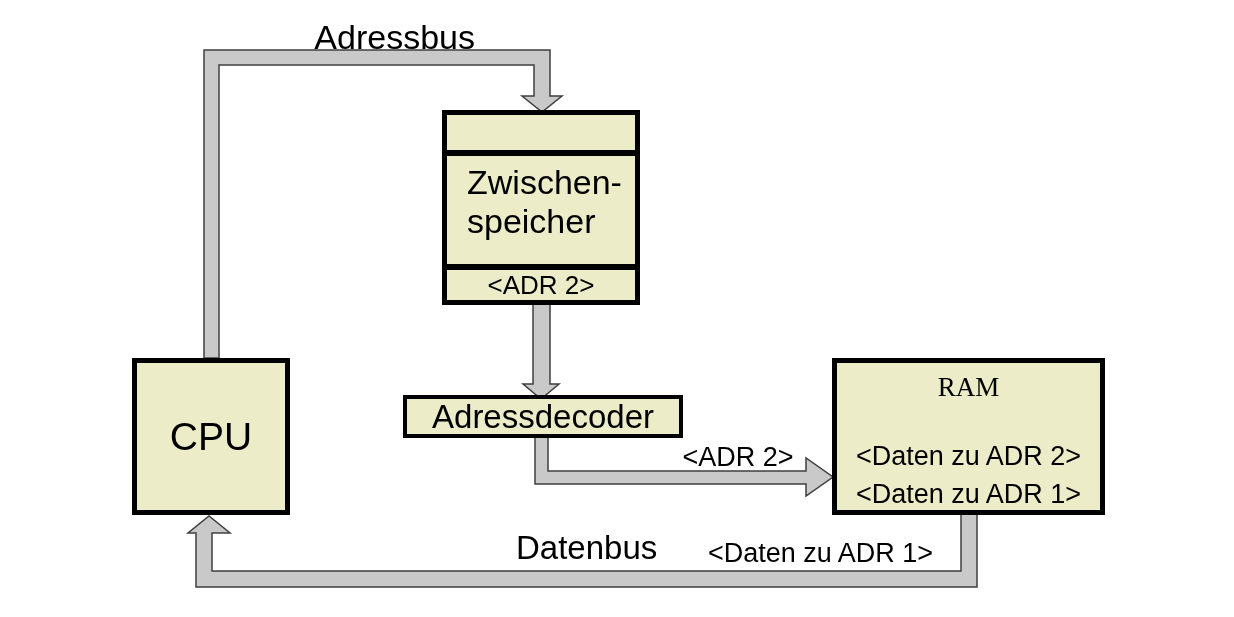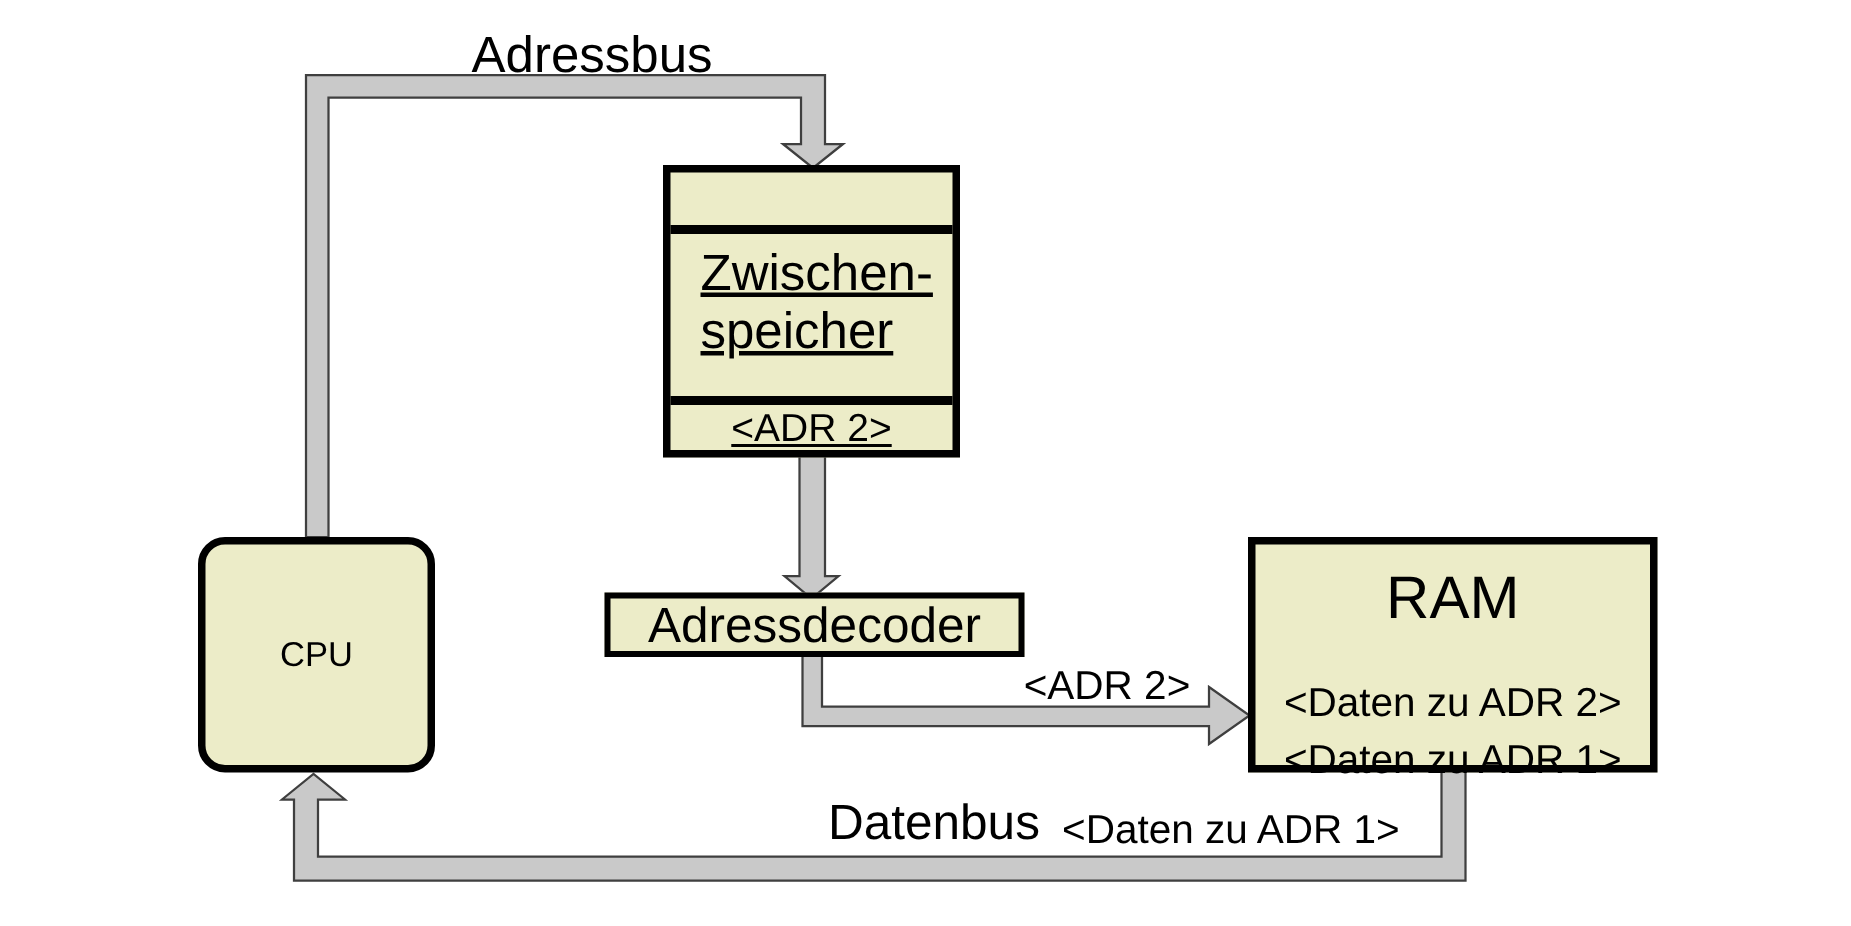--- a/index.html
+++ b/index.html
@@ -27,26 +27,25 @@
   .node {
     position: absolute;
     background: var(--box-fill, #ececc8);
     border: 5px solid var(--box-border, #000000);
     box-sizing: border-box;
     z-index: 2;
   }
   .node-cpu {
     left: 132px; top: 358px; width: 158px; height: 157px;
     display: flex; align-items: center; justify-content: center;
-    font-size: 23px;
-    border-radius: 18px;
+    font-size: 39px;
   }
   .node-zsp {
     left: 442px; top: 110px; width: 198px; height: 195px;
-    display: flex; flex-direction: column; text-decoration: underline;
+    display: flex; flex-direction: column;
   }
   .zsp-strip { height: 35px; border-bottom: 6px solid var(--box-border, #000000); }
   .zsp-body {
     flex: 1;
     border-bottom: 6px solid var(--box-border, #000000);
     padding: 7px 0 0 20px;
     font-size: 34px;
     line-height: 39px;
   }
   .zsp-slot {
@@ -57,29 +56,29 @@
   .node-adec {
     left: 403px; top: 395px; width: 280px; height: 43px;
     border-width: 4px;
     display: flex; align-items: center; justify-content: center;
     font-size: 33px;
   }
   .node-ram {
     left: 832px; top: 358px; width: 273px; height: 157px;
     text-align: center;
   }
-  .ram-title { margin-top: 18px; font-size: 40px; line-height: 36px; }
+  .ram-title { margin-top: 6px; font-size: 27px; line-height: 36px; font-family: Liberation Serif, serif; }
   .ram-contents { margin-top: 32px; font-size: 27px; line-height: 38px; }
   .bus-label {
     position: absolute;
     z-index: 3;
     white-space: nowrap;
   }
   .label-adressbus { left: 300px; top: 19px; width: 175px; text-align: right; font-size: 34px; line-height: 36px; }
-  .label-datenbus  { left: 552px; top: 531px; font-size: 33px; line-height: 34px; }
+  .label-datenbus  { left: 516px; top: 531px; font-size: 33px; line-height: 34px; }
   .label-adr2      { left: 663px; top: 443px; width: 150px; text-align: center; font-size: 27px; line-height: 28px; }
   .label-daten1    { left: 708px; top: 539px; font-size: 27px; line-height: 29px; }
 </style>
 </head>
 <body>
 
 <div class="canvas">
 
   <svg class="bus-layer" viewBox="0 0 1234 617">
     <polygon points="204,358 204,50 550,50 550,96 562,96 542,112 522,96 534,96 534,65 219,65 219,358"></polygon>

